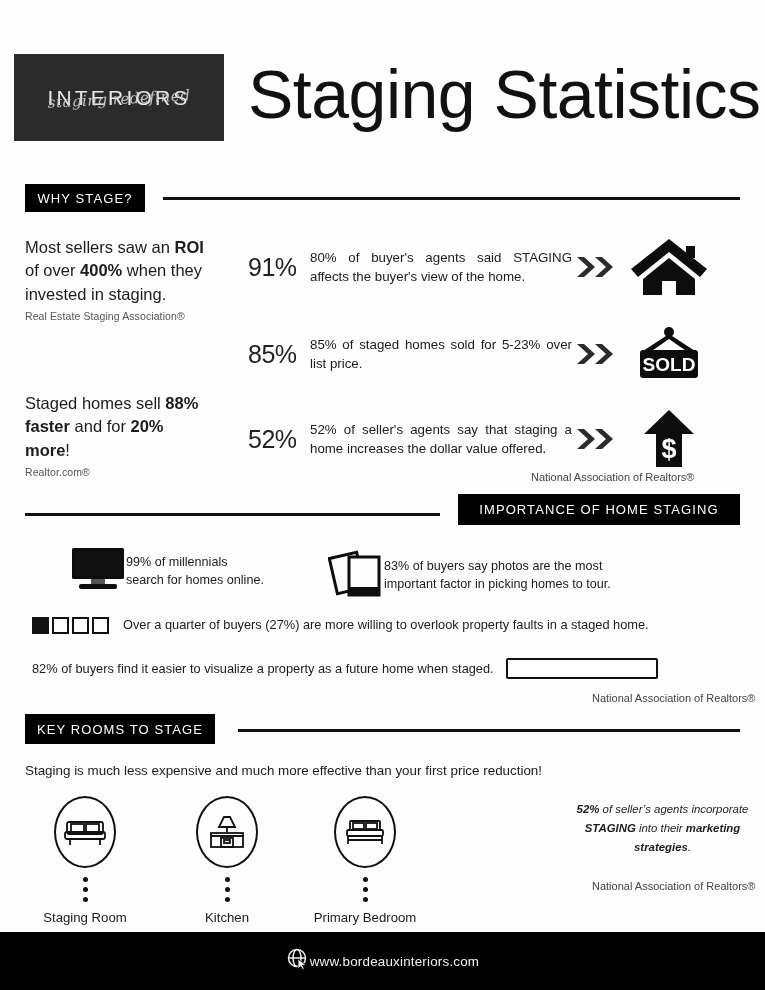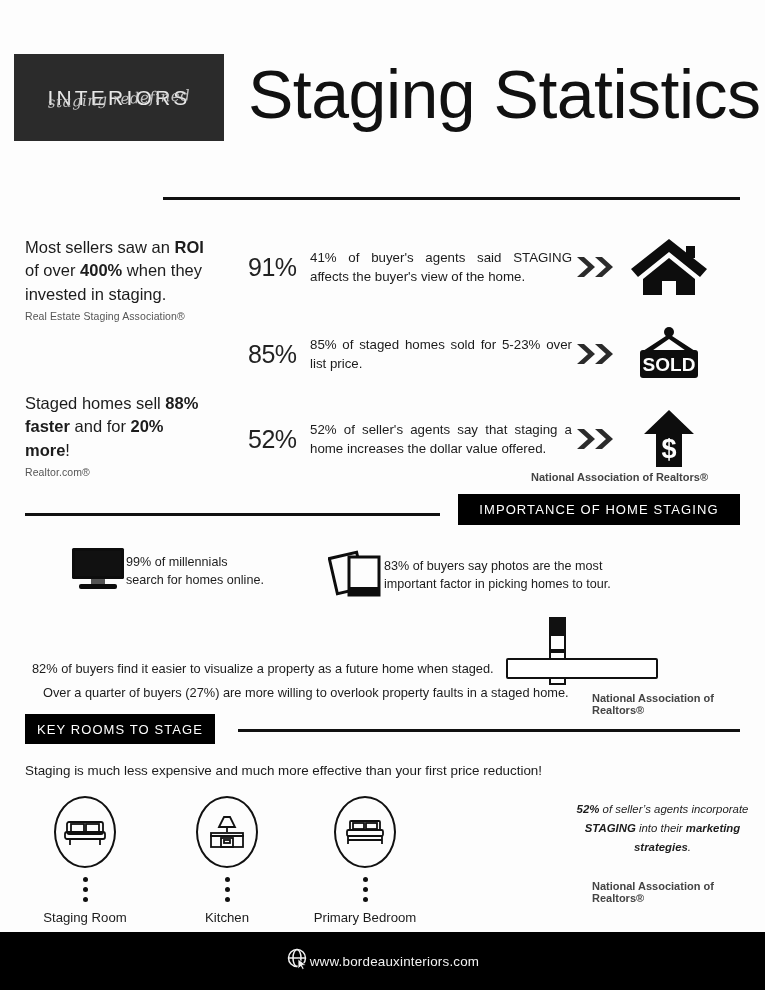--- a/index.html
+++ b/index.html
@@ -64,28 +64,28 @@
     letter-spacing: -0.5px; text-align: left;
   }
   .stat-txt {
     width: 262px; font-size: 13.3px; line-height: 1.43;
     color: #1c1c1c; font-weight: 300; text-align: justify;
   }
   .chev { width: 52px; display: flex; align-items: center; justify-content: center; }
   .icon-slot { width: 90px; display: flex; align-items: center; justify-content: center; }
 
   .nar-src {
-    position: absolute; font-size: 11px; color: #444; font-weight: 700; padding-left: 24px;
+    position: absolute; font-size: 11px; color: #444; font-weight: 400; padding-left: 24px;
   }
 
   
   .imp-item { position: absolute; display: flex; align-items: center; }
   .imp-text { font-size: 12.6px; line-height: 1.45; color: #1c1c1c; font-weight: 300; }
 
-  .sq-row { position: absolute; display: flex; align-items: flex-end; gap: 0; flex-direction: column; }
+  .sq-row { position: absolute; display: flex; align-items: flex-start; gap: 0; }
   .sq { width: 17px; height: 17px; border: 2px solid #111; margin-right: 3px; background: #fff; }
   .sq.filled { background: #111; }
   .sq-label { font-size: 12.8px; color: #1c1c1c; font-weight: 300; margin-left: 11px; }
 
   .bar-row { position: absolute; display: flex; align-items: center; }
   .bar-label { font-size: 12.8px; color: #1c1c1c; font-weight: 300; }
   .bar-track {
     width: 152px; height: 21px; border: 2px solid #111; border-radius: 2px;
     background: #fff; margin-left: 12px; overflow: hidden;
   }
@@ -125,35 +125,38 @@
 <body>
 
 <div class="page">
 
   <div class="logo-box">
     <div class="logo-bottom">INTERIORS</div>
     <div class="logo-script">staging redefined</div>
   </div>
   <div class="main-title">Staging Statistics</div>
 
+  <div class="sect-tag" style="left:25px; top:184px; width:120px; height:28px;">
+    <span>WHY STAGE?</span>
+  </div>
   <div class="sect-rule" style="left:163px; top:197px; width:577px;"></div>
 
   <div class="blurb" style="left:25px; top:236px;">
     <span>Most sellers saw an </span><b>ROI</b><span> of over </span><b>400%</b><span> when they invested in staging.</span>
     <span class="src">Real Estate Staging Association®</span>
   </div>
 
   <div class="blurb" style="left:25px; top:392px;">
     <span>Staged homes sell </span><b>88%  faster</b><span> and for </span><b>20% more</b><span>!</span>
     <span class="src">Realtor.com®</span>
   </div>
 
   <div class="stat-row" style="left:248px; top:236px;">
     <div class="stat-pct">91%</div>
-    <div class="stat-txt">41% of buyer's agents said STAGING affects the buyer's view of the home.</div>
+    <div class="stat-txt">80% of buyer's agents said STAGING affects the buyer's view of the home.</div>
     <div class="chev">
       <svg width="46" height="26" viewBox="0 0 46 26">
         <path d="M2 3 L13 13 L2 23 L9 23 L20 13 L9 3 Z" fill="#2b2b2b"></path>
         <path d="M20 3 L31 13 L20 23 L27 23 L38 13 L27 3 Z" fill="#2b2b2b"></path>
       </svg>
     </div>
     <div class="icon-slot">
       <svg width="80" height="62" viewBox="0 0 80 62">
         <path d="M40 3 L78 33 L71 41 L40 16 L9 41 L2 33 Z" fill="#0d0d0d"></path>
         <rect x="57" y="10" width="9" height="12" fill="#0d0d0d"></rect>

